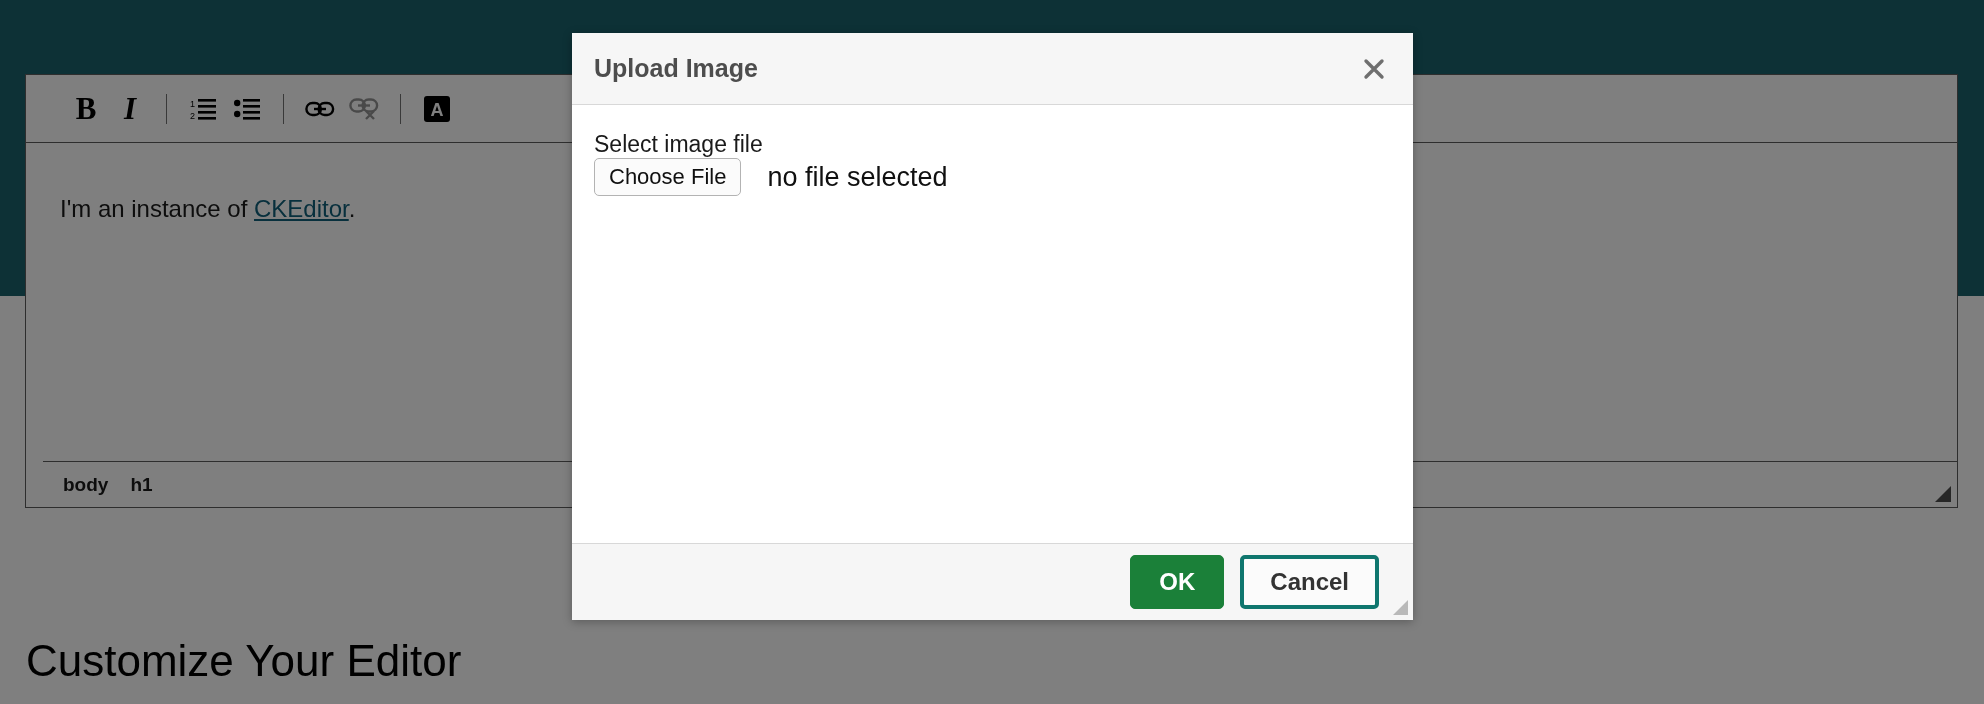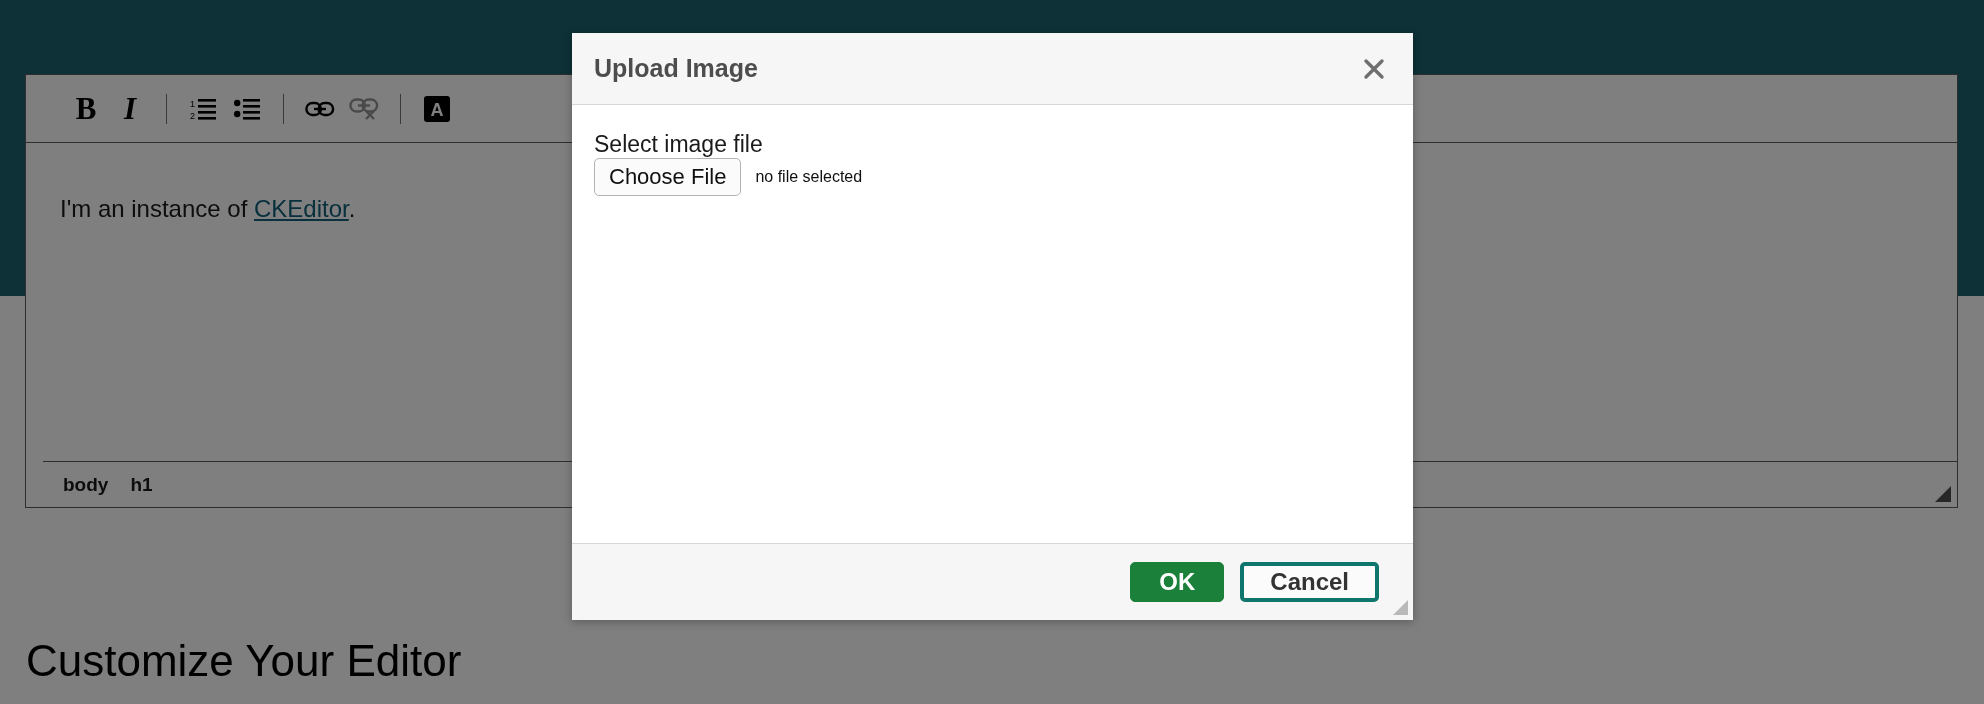--- a/index.html
+++ b/index.html
@@ -155,52 +155,52 @@
   #dialog-body {
     flex: 1 1 auto;
     background: #ffffff;
     padding: 26px 22px 0 22px;
   }
   #field-label {
     font-size: 23px;
     color: #1a1a1a;
   }
   #file-row {
-    display: flex; align-items: center; gap: 14px;
+    display: flex; align-items: center; gap: 26px;
   }
   #choose-file-button {
     font-family: "Liberation Sans", sans-serif;
     font-size: 22px;
     color: #101010;
     background: #fbfbfb;
     border: 1px solid #b3b3b3;
     border-radius: 5px;
     padding: 5px 14px;
     cursor: pointer;
   }
   #file-status {
-    font-size: 16px;
+    font-size: 27px;
     color: #101010;
   }
   #dialog-footer {
     flex: 0 0 77px;
     background: #f6f6f6;
     border-top: 1px solid #d8d8d8;
     display: flex; align-items: center; justify-content: flex-end;
     padding-right: 34px;
     gap: 16px;
     position: relative;
   }
   .dlg-btn {
     font-family: "Liberation Sans", sans-serif;
     font-size: 24px;
     font-weight: bold;
     border-radius: 5px;
     padding: 0 26px;
-    height: 40px;
+    height: 54px;
     cursor: pointer;
     display: flex; align-items: center; justify-content: center;
   }
   #ok-button {
     background: #1b8039;
     color: #ffffff;
     border: 1px solid #1b8039;
     min-width: 94px;
   }
   #cancel-button {

